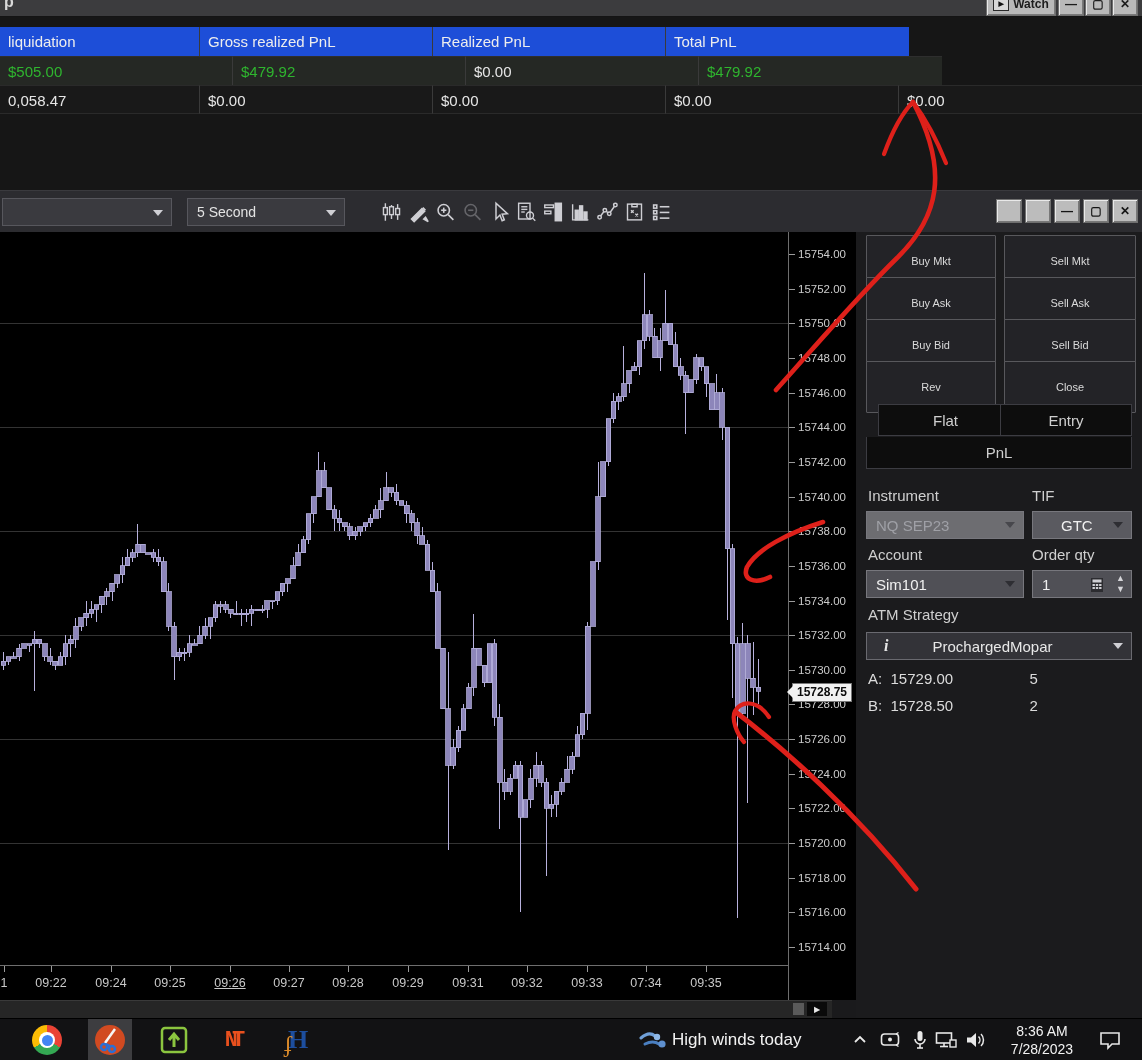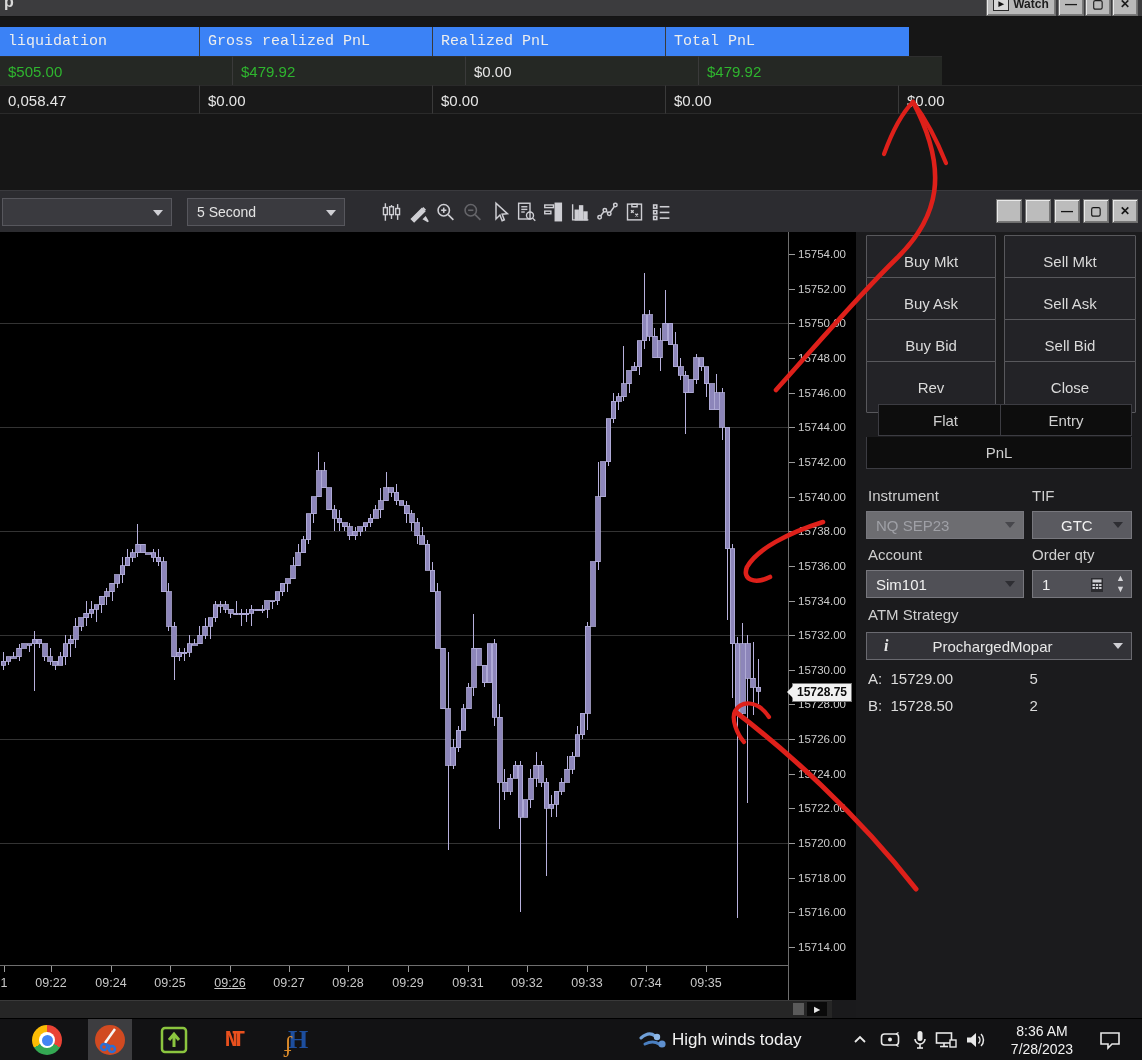--- a/index.html
+++ b/index.html
@@ -16,21 +16,21 @@
           color:#1c1c1c;font-weight:bold;font-size:12px;display:flex;align-items:center;justify-content:center;}
   #watch-btn{right:86px;width:68px;gap:4px;}
   #watch-play{width:14px;height:12px;border:1px solid #2a2a2a;background:#d8d8d8;display:flex;align-items:center;justify-content:center;font-size:7px;color:#111;}
 
   
   #pnlwin{left:0;top:16px;width:1142px;height:174px;background:#161616;border-top:1px solid #141414;}
   #pnltable{position:absolute;left:0;top:10px;width:1142px;}
   .trow{position:relative;display:flex;width:1142px;}
   .tcell{box-sizing:border-box;padding:5px 0 5px 8px;font-size:15px;border-right:1px solid #3a3a3a;height:29px;line-height:19px;}
   .c0{width:200px;} .c1{width:233px;} .c2{width:233px;} .c3{width:233px;} .c4{width:243px;border-right:none;}
-  .hdr .tcell{color:#ededed;background:#3b82f6;font-family:Liberation Mono, monospace;}
+  .hdr .tcell{color:#ededed;background:#1d4ed8;}
   .r0 .tcell{background:#252824;border-top:1px solid #2e2e2e;}
   .r1 .tcell{background:#191919;border-top:1px solid #2a2a2a;border-bottom:1px solid #2a2a2a;}
   .green{color:#2fb52f;}
 
   
   #toolbar{left:0;top:190px;width:1142px;height:42px;background:#2c2c30;border-top:1px solid #3a3a3e;border-bottom:1px solid #18181a;}
   .combo{position:absolute;top:7px;height:28px;background:#3a3a3f;border:1px solid #57575d;box-sizing:border-box;
          display:flex;align-items:center;font-size:14px;color:#e3e3e3;padding-left:9px;}
   .chev{position:absolute;right:8px;top:11px;width:0;height:0;border-left:5px solid transparent;border-right:5px solid transparent;border-top:6px solid #cfcfd4;}
   #tool-icons{position:absolute;left:381px;top:8px;display:flex;gap:6px;}
@@ -54,21 +54,21 @@
   .xlab{position:absolute;top:10px;font-size:12.5px;color:#c9c9c9;transform:translateX(-50%);}
   .xtick{position:absolute;top:0;width:1px;height:6px;background:#9a9a9a;}
   #scrollstrip{left:0;top:1000px;width:832px;height:17px;background:#262626;border-top:1px solid #3a3a3a;}
   #scroll-handle{position:absolute;right:28px;top:2px;width:11px;height:12px;background:#5a5a5a;}
   #scroll-right{position:absolute;right:5px;top:1px;width:20px;height:14px;background:#0a0a0a;color:#e8e8e8;
           font-size:8px;display:flex;align-items:center;justify-content:center;}
 
   
   #rightpanel{left:856px;top:232px;width:286px;height:786px;background:#1b1b1d;}
   .obtn{position:absolute;height:52px;background:#232327;border:1px solid #58585c;box-sizing:border-box;
-        color:#dadada;font-size:15px;display:flex;align-items:center;justify-content:center;border-radius:1px;}
+        color:#dadada;font-size:11px;display:flex;align-items:center;justify-content:center;border-radius:1px;}
   .dkbtn{position:absolute;background:#0d0d0d;border:1px solid #3c3c42;box-sizing:border-box;color:#cfcfcf;
         font-size:15px;display:flex;align-items:center;justify-content:center;}
   .plabel{position:absolute;font-size:15px;color:#cfcfcf;}
   .pcombo{position:absolute;height:28px;box-sizing:border-box;display:flex;align-items:center;
           font-size:15px;padding-left:9px;border:1px solid #77777d;}
   .pcombo .chev{top:10px;}
   .numcell{position:absolute;font-size:15px;color:#dcdcdc;}
 
   
   #taskbar{left:0;top:1018px;width:1142px;height:42px;background:#121214;border-top:1px solid #000;}

